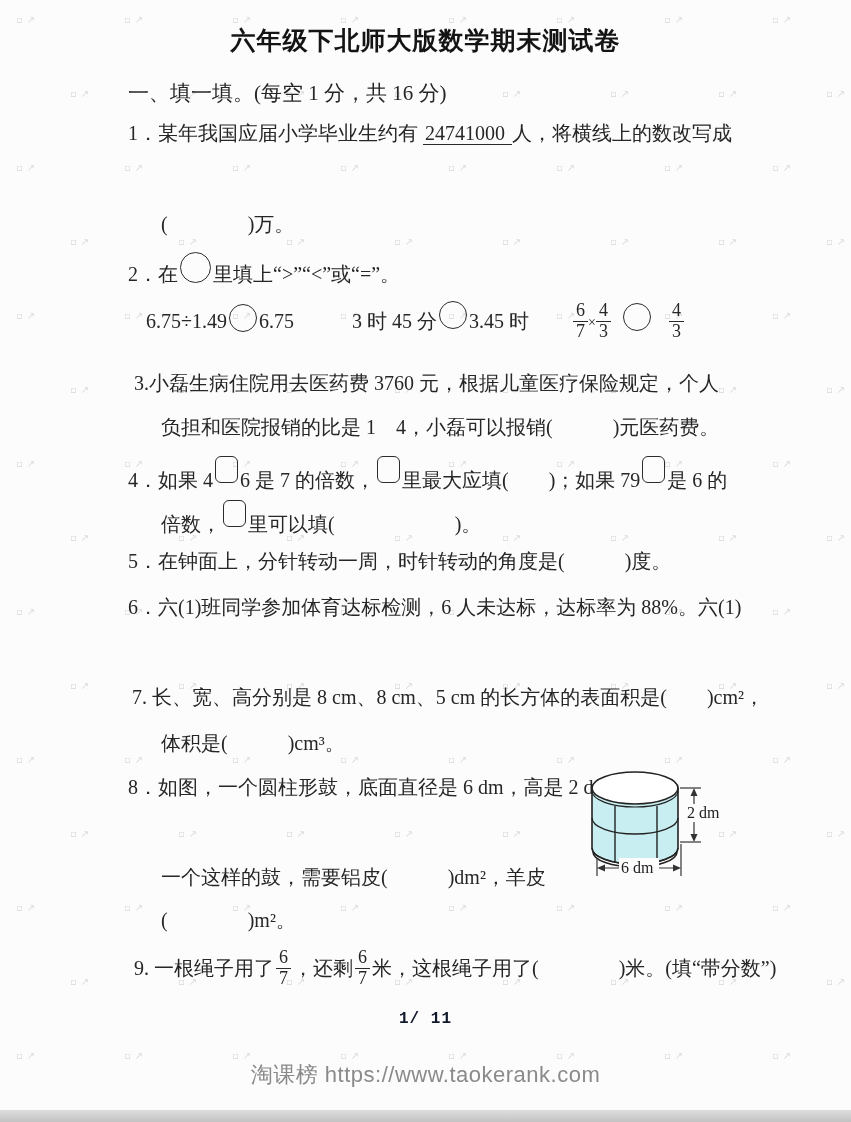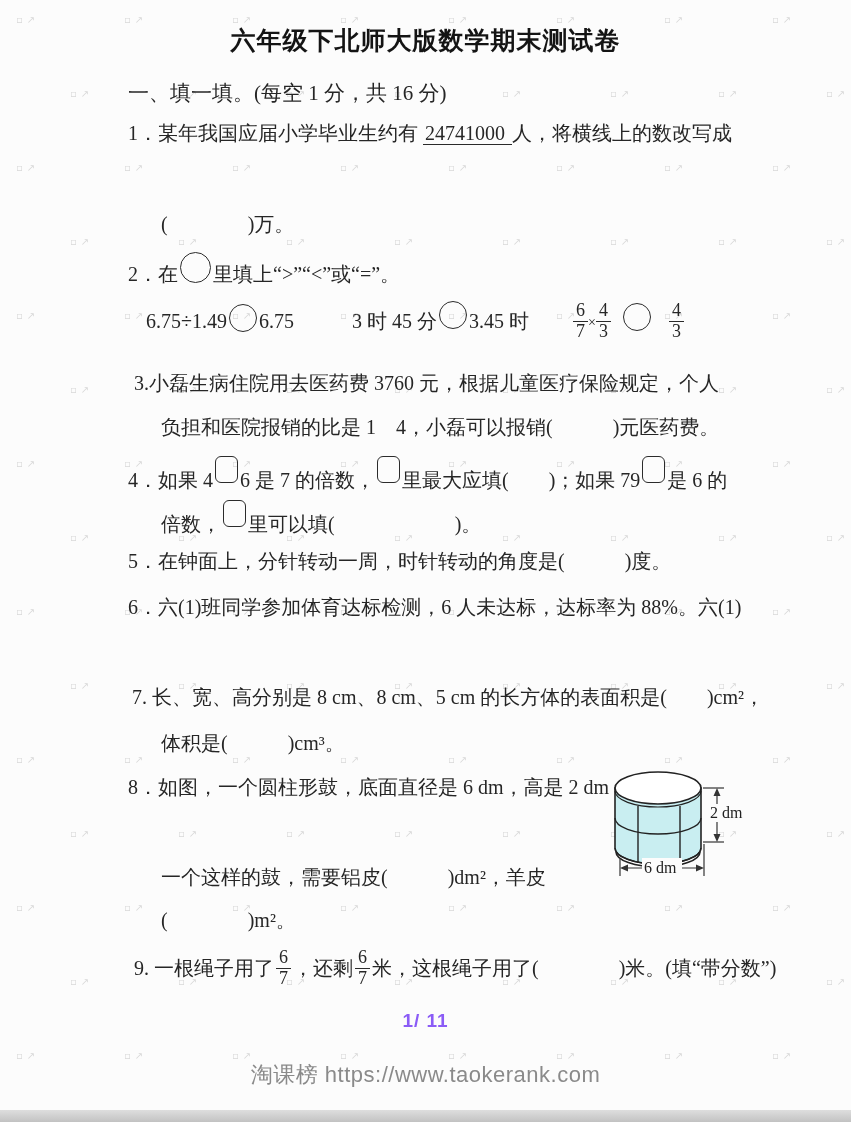--- a/index.html
+++ b/index.html
@@ -45,25 +45,25 @@
   }
   .frac{
     display:inline-flex;flex-direction:column;align-items:center;
     font-size:18px;line-height:1.08;margin:0 2px;flex:0 0 auto;
   }
   .frac .num{padding:0 3px;border-bottom:1.7px solid #2a2a2a;}
   .frac .den{padding:0 3px;}
   .times{font-size:14px;position:relative;top:2px;margin:0 -2px;}
   .gap60{display:inline-block;width:58px;}
   .gap40{display:inline-block;width:42px;}
-  .figure{position:absolute;left:612px;top:764px;width:205px;height:125px;}
+  .figure{position:absolute;left:589px;top:764px;width:205px;height:125px;}
   .page-number{
     position:absolute;left:0;top:1010px;width:100%;text-align:center;
-    font-family:Liberation Sans, sans-serif;
-    font-weight:700;font-size:19px;color:#8b5cf6;letter-spacing:1px;
+    font-family:Liberation Mono, monospace;
+    font-weight:700;font-size:16px;color:#0f172a;letter-spacing:1px;
   }
   .footer{
     position:absolute;left:0;top:1060px;width:100%;text-align:center;
     font-family:"Liberation Sans","DejaVu Sans",sans-serif;
     font-size:22px;color:#8a8a8a;letter-spacing:.5px;
   }
   .bottom-strip{
     position:absolute;left:0;bottom:0;width:100%;height:12px;
     background:linear-gradient(#dedede,#c2c2c2);
   }

